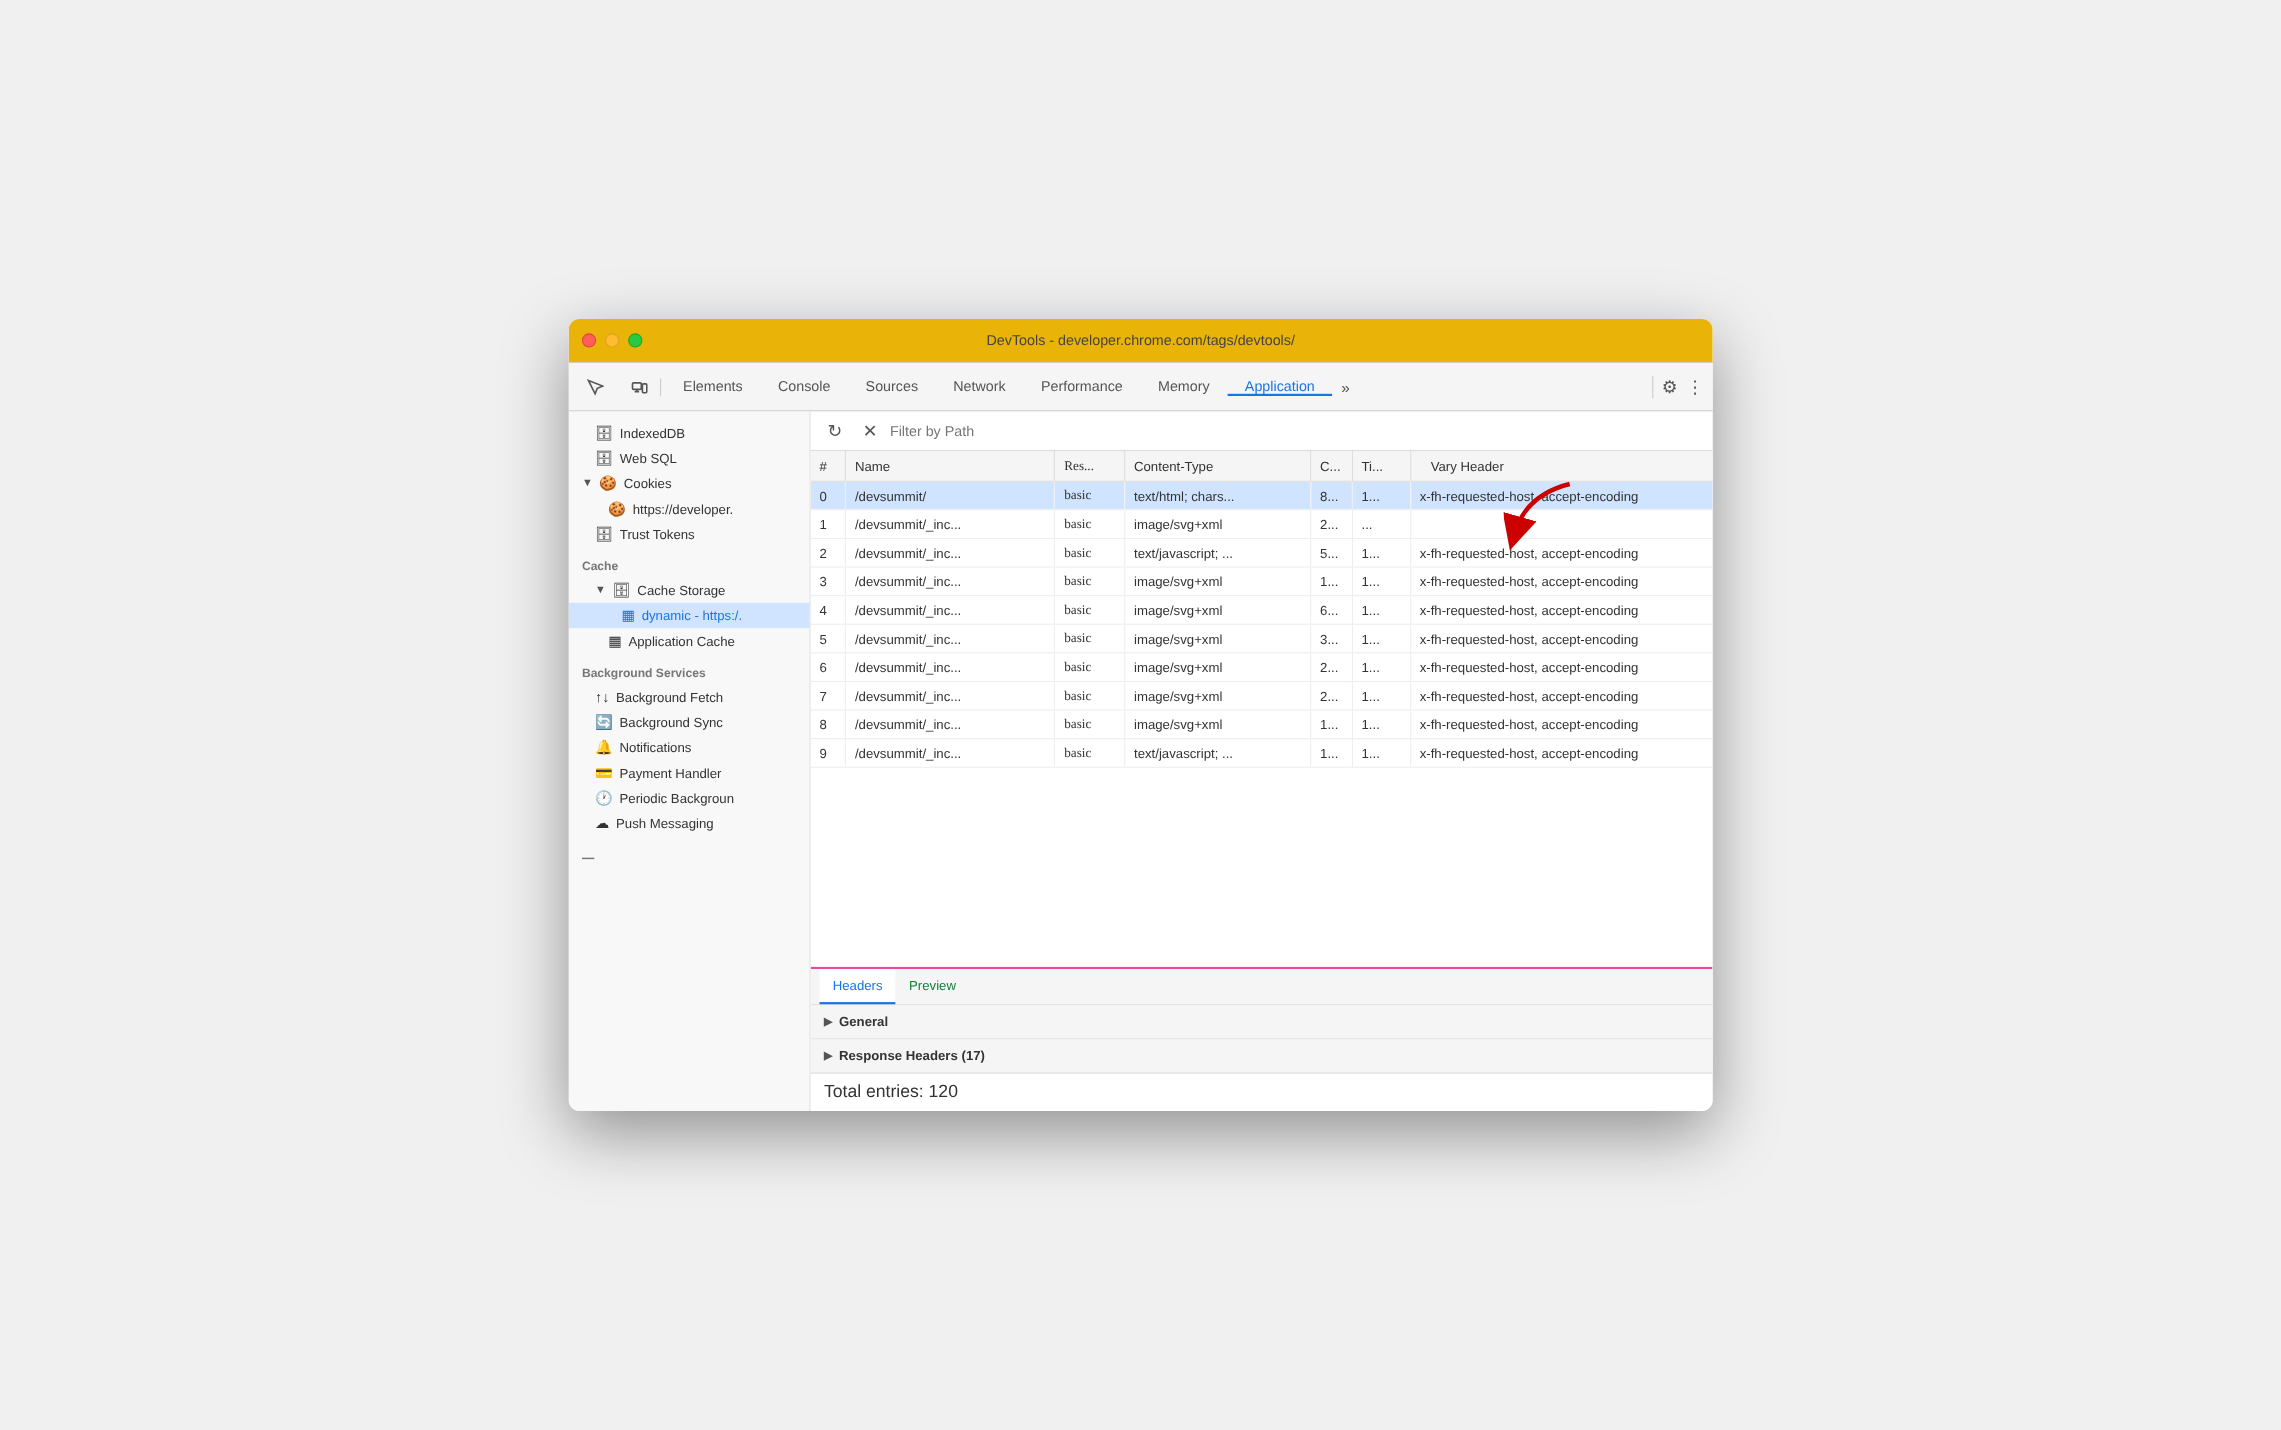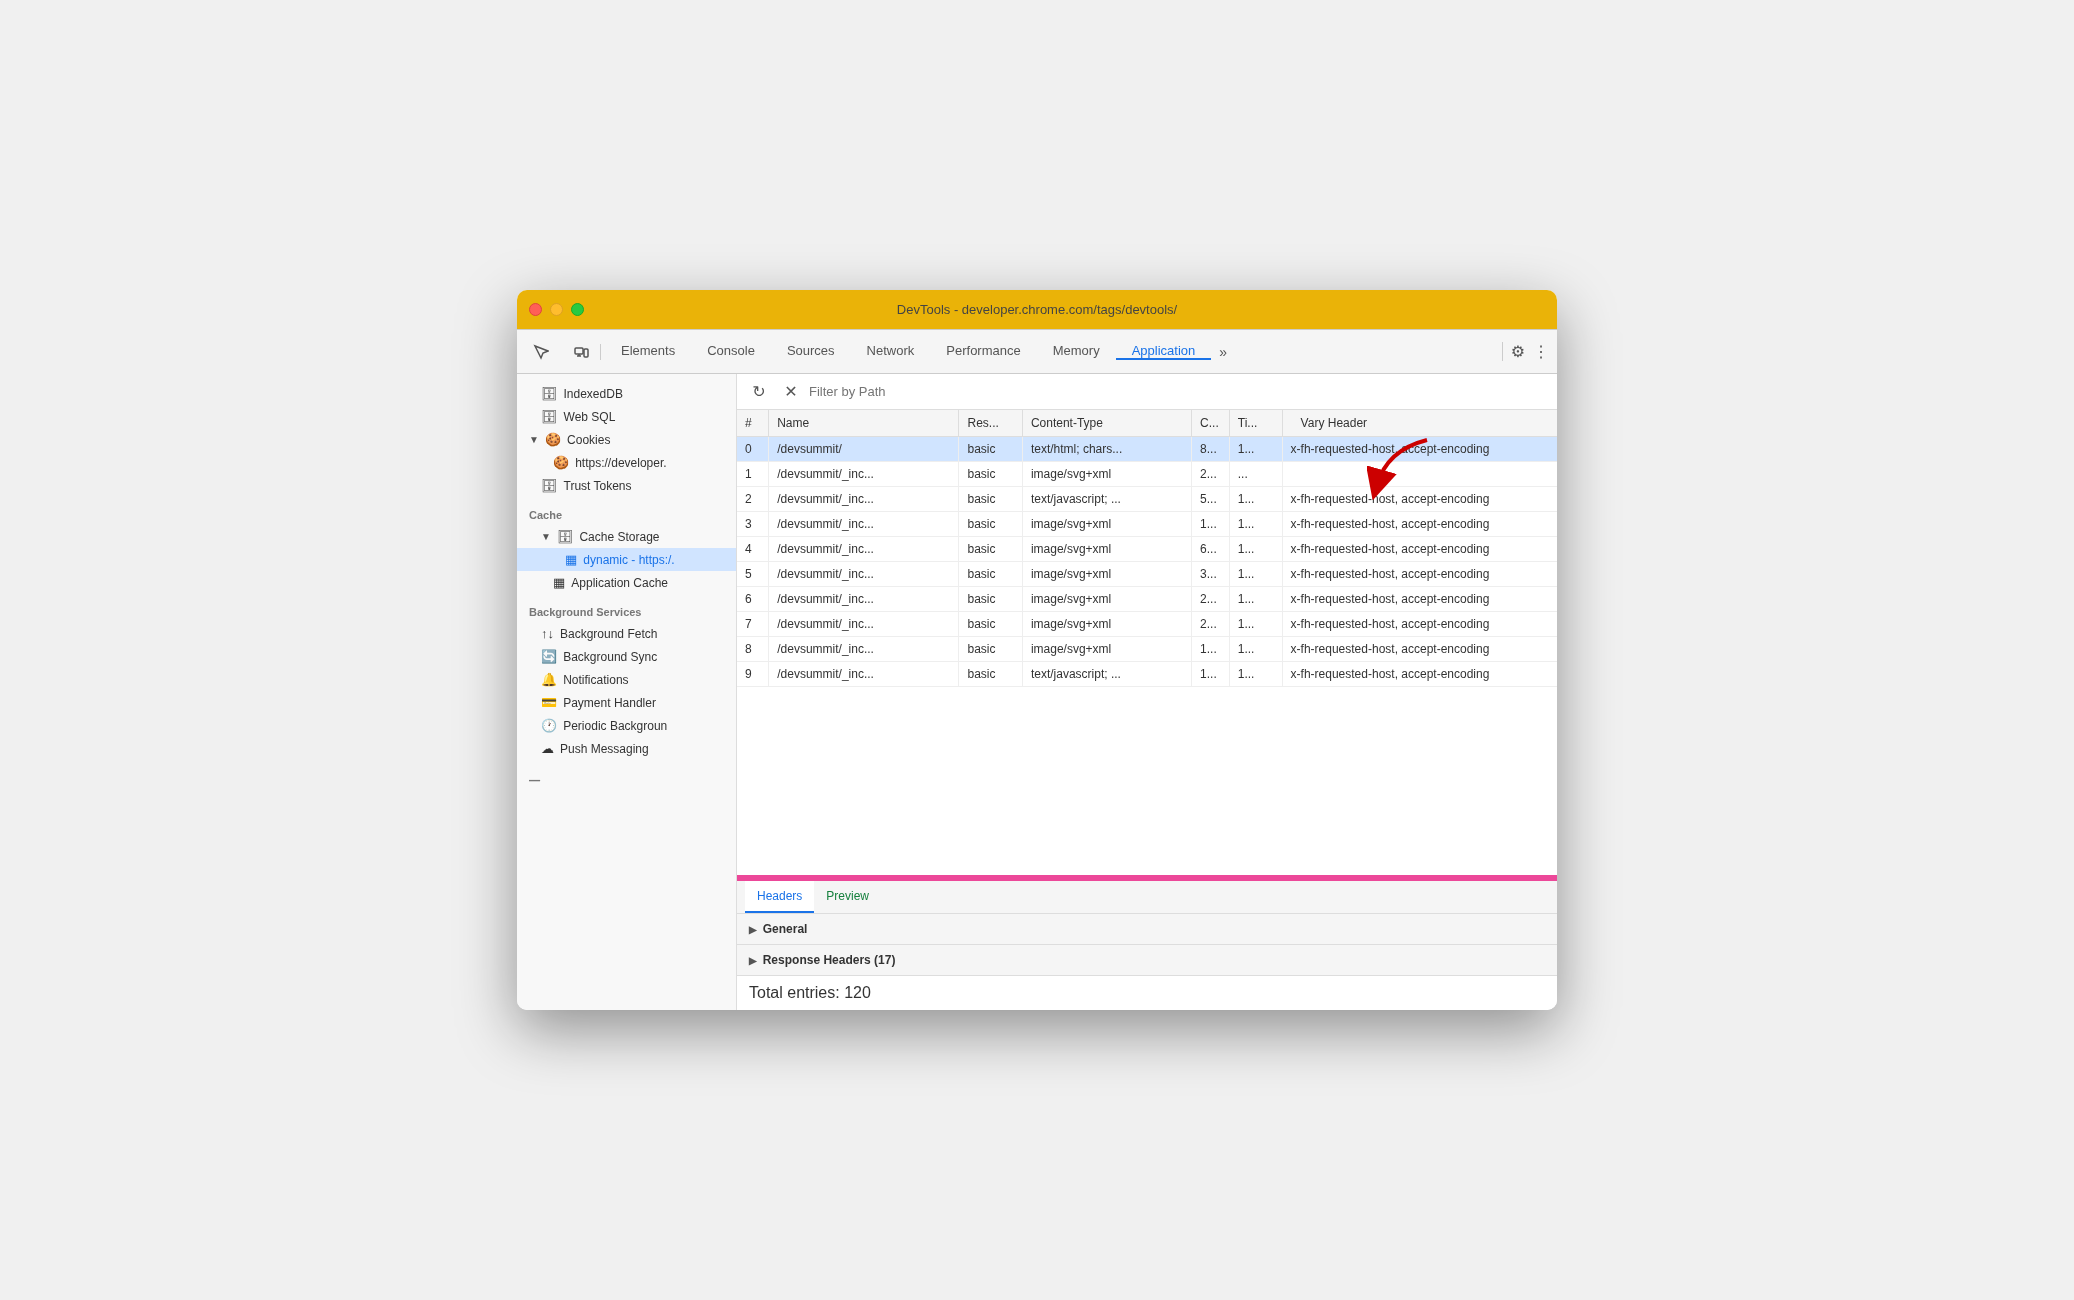--- a/index.html
+++ b/index.html
@@ -232,28 +232,28 @@
       color: #333;
       white-space: nowrap;
       overflow: hidden;
       text-overflow: ellipsis;
       border-right: 1px solid #eee;
       max-width: 200px;
     }
     tbody td:last-child { border-right: none; }
     .col-hash { width: 30px; }
     .col-name { width: 180px; }
-    .col-res { width: 60px; }
+    .col-res { width: 60px; font-family: Liberation Serif, serif; }
     .col-ct { width: 160px; }
     .col-c { width: 30px; }
     .col-ti { width: 50px; }
     .col-vary { width: 260px; }
     
     .bottom-panel {
-      border-top: 6px solid #ec4899;
+      border-top: 2px solid #ec4899;
       flex-shrink: 0;
     }
     .panel-tabs {
       display: flex;
       border-bottom: 1px solid #ddd;
       background: #f5f5f5;
       padding: 0 8px;
     }
     .panel-tab {
       padding: 8px 12px;

